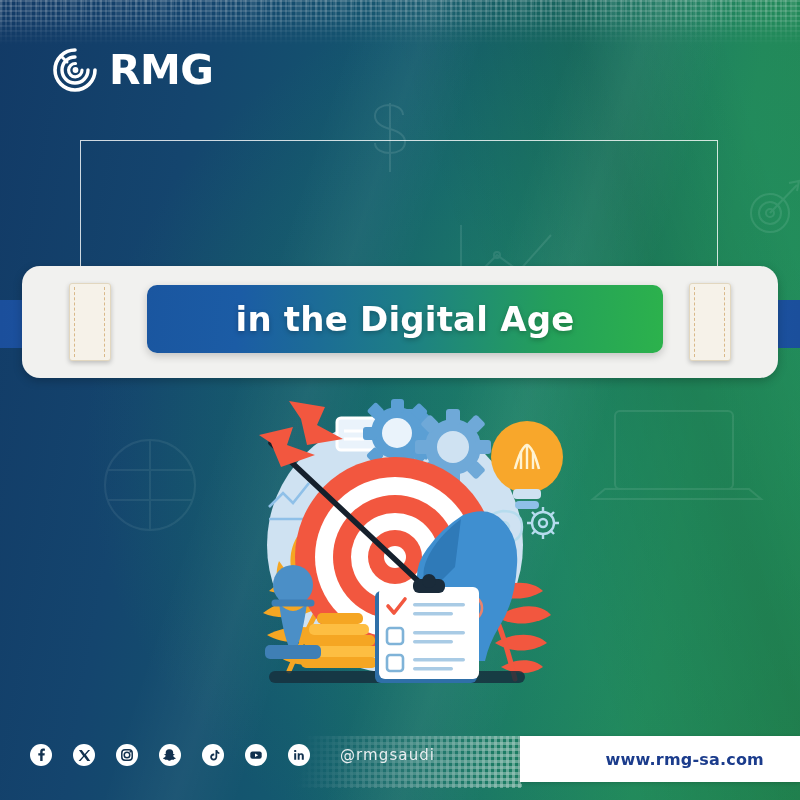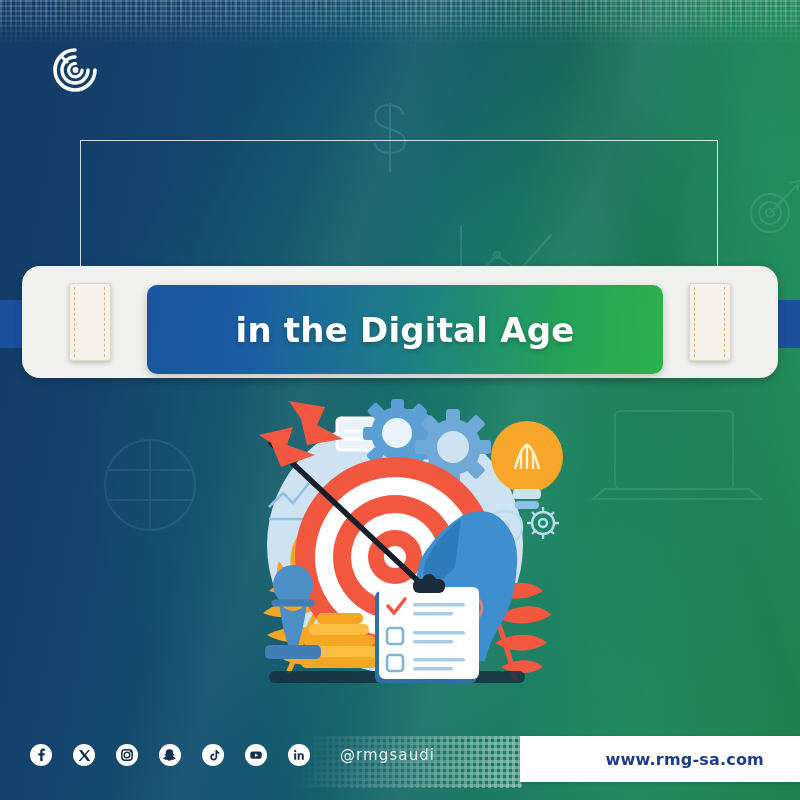--- a/index.html
+++ b/index.html
@@ -112,21 +112,21 @@
     border-left:1px dashed #d9b98a;
   }
   .clip-card::after {
     content:""; position:absolute; right:4px; top:3px; bottom:3px; width:1px;
     border-left:1px dashed #d9b98a;
   }
   .clip-left { left:69px; }
   .clip-right { left:689px; }
 
   .cta-btn {
-    position:absolute; left:147px; top:285px; width:516px; height:89px;
+    position:absolute; left:147px; top:285px; width:516px; height:68px;
     border-radius:10px;
     background:linear-gradient(95deg,#1a56a0 0%, #1b5ca5 18%, #1d7e86 50%, #24a05a 78%, #2cb24c 100%);
     display:flex; align-items:center; justify-content:center;
     box-shadow:0 3px 8px rgba(0,0,0,0.20);
   }
   .cta-text {
     color:#ffffff; font-size:34px; font-weight:bold;
     font-family:"DejaVu Sans", sans-serif;
     letter-spacing:0.2px;
     text-shadow:0 2px 5px rgba(0,0,0,0.25);
@@ -224,20 +224,21 @@
   <div class="logo-row">
     <span class="logo-mark">
       <svg width="46" height="46" viewBox="0 0 46 46" fill="none">
         <path d="M23 3 A20 20 0 1 0 43 23" stroke="#ffffff" stroke-width="3.6" stroke-linecap="round"></path>
         <path d="M23 10 A13 13 0 1 0 36 23" stroke="#ffffff" stroke-width="3.4" stroke-linecap="round"></path>
         <path d="M23.5 16.5 A6.7 6.7 0 1 0 30 23.2" stroke="#ffffff" stroke-width="3.2" stroke-linecap="round"></path>
         <circle cx="23.5" cy="23" r="2.9" fill="#ffffff"></circle>
         <path d="M9 9 L15 15" stroke="#ffffff" stroke-width="3" stroke-linecap="round"></path>
       </svg>
     </span>
+    <span class="logo-text">RMG</span>
   </div>
 
   <div class="title-frame"></div>
 
   <div class="band-strip-mid"></div>
   <div class="band-strip-left"></div>
   <div class="band-strip-right"></div>
   <div class="white-bar"></div>
   <div class="clip-card clip-left"></div>
   <div class="clip-card clip-right"></div>

